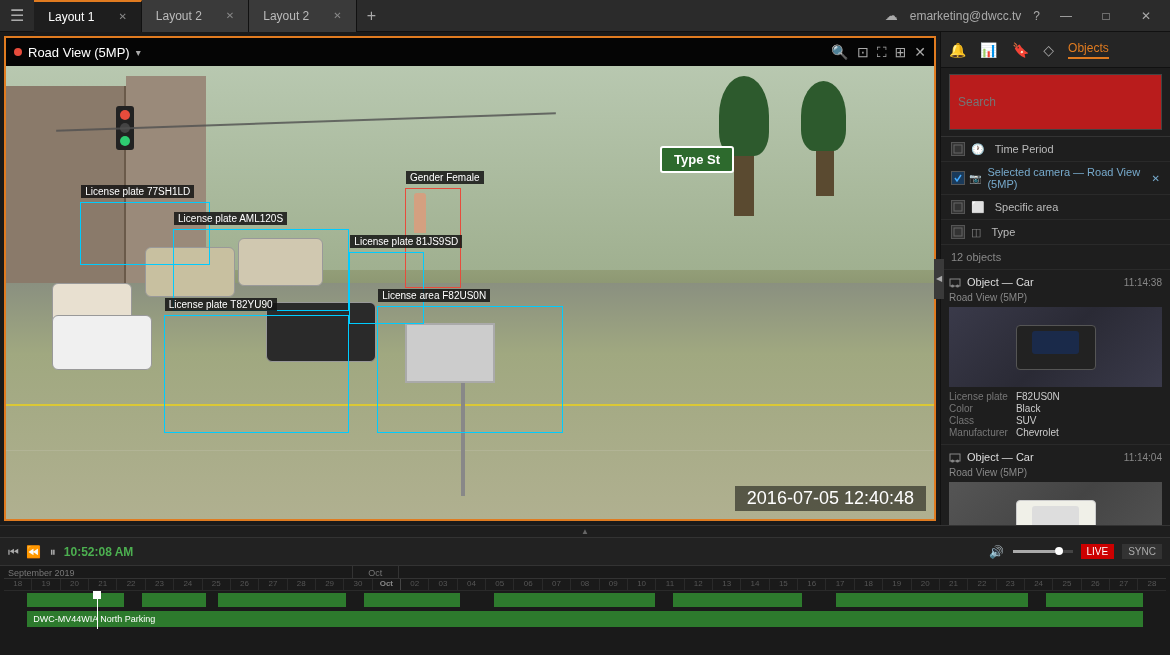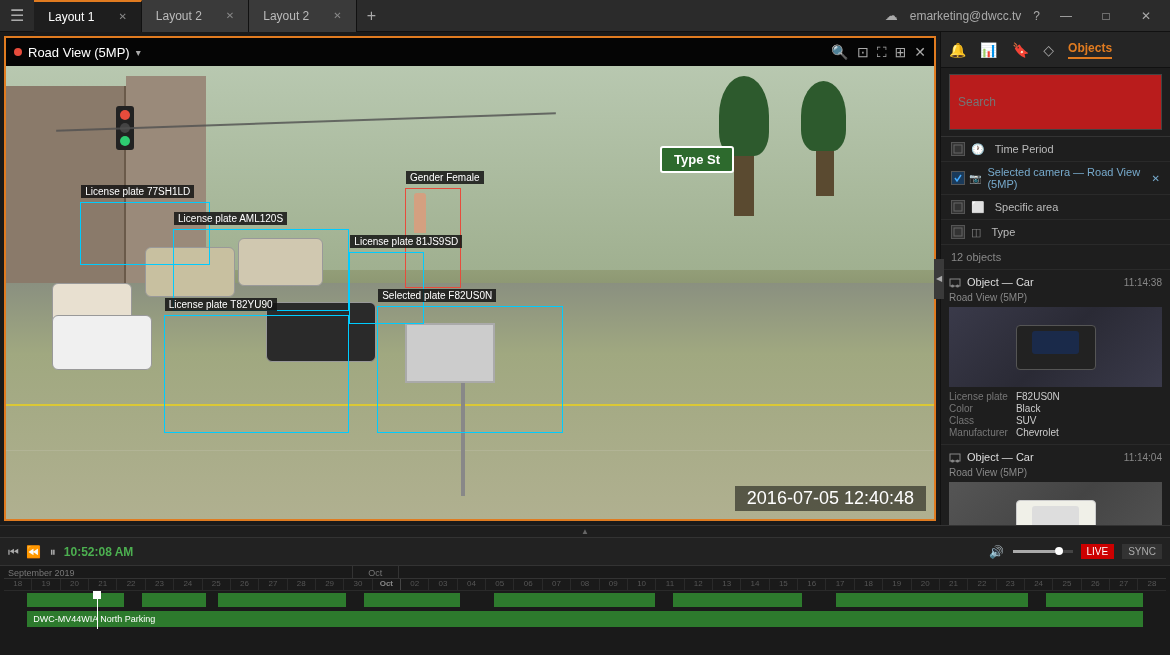--- a/index.html
+++ b/index.html
@@ -36,21 +36,21 @@
     .det-label { position: absolute; top: -18px; left: 0; background: rgba(20,20,20,0.85); color: #fff; font-size: 10px; padding: 1px 4px; white-space: nowrap; }
     .det-box-red { border-color: #e74c3c; }
 
     
     #side-collapse { position: absolute; right: -10px; top: 50%; transform: translateY(-50%); background: #3a3a3a; width: 10px; height: 40px; display: flex; align-items: center; justify-content: center; cursor: pointer; z-index: 20; font-size: 8px; color: #aaa; }
 
     
     #right-panel { width: 230px; background: #1e1e1e; display: flex; flex-direction: column; border-left: 1px solid #111; }
     #right-panel-icons { display: flex; align-items: center; background: #252525; height: 36px; border-bottom: 1px solid #111; padding: 0 8px; gap: 14px; }
     .panel-icon { color: #aaa; cursor: pointer; font-size: 14px; }
-    .panel-icon.active { color: #e07b20; font-weight: bold; }
+    .panel-icon.active { color: #e07b20; }
     .objects-tab { color: #e07b20; font-size: 12px; font-weight: 500; border-bottom: 2px solid #e07b20; padding-bottom: 2px; }
 
     #search-box { padding: 6px 8px; border-bottom: 1px solid #333; }
     #search-input { width: 100%; background: #2a2a2a; border: 1px solid #444; color: #ccc; padding: 4px 8px; font-size: 12px; }
 
     .filter-row { display: flex; align-items: center; padding: 5px 10px; border-bottom: 1px solid #2a2a2a; gap: 6px; cursor: pointer; }
     .filter-row .filter-label { color: #bbb; font-size: 11px; }
     .filter-selected { display: flex; align-items: center; padding: 4px 10px; border-bottom: 1px solid #2a2a2a; gap: 4px; }
 
     .objects-count { padding: 6px 10px; color: #888; font-size: 11px; border-bottom: 1px solid #2a2a2a; }
@@ -186,21 +186,21 @@
       <div class="det-box det-box-red" style="top:27%;left:43%;width:6%;height:22%;">
         <span class="det-label" style="top:-18px;left:0;">Gender  Female</span>
       </div>
       <div class="det-box" style="top:41%;left:37%;width:8%;height:16%;">
         <span class="det-label">License plate  81JS9SD</span>
       </div>
       <div class="det-box" style="top:55%;left:17%;width:20%;height:26%;">
         <span class="det-label">License plate  T82YU90</span>
       </div>
       <div class="det-box" style="top:53%;left:40%;width:20%;height:28%;">
-        <span class="det-label">Selected plate  F82US0N</span>
+        <span class="det-label">License area  F82US0N</span>
       </div>
 
       <div class="timestamp">2016-07-05  12:40:48</div>
     </div>
 
     <div id="side-collapse">◀</div>
   </div>
 
   <div id="right-panel">
     <div id="right-panel-icons">

